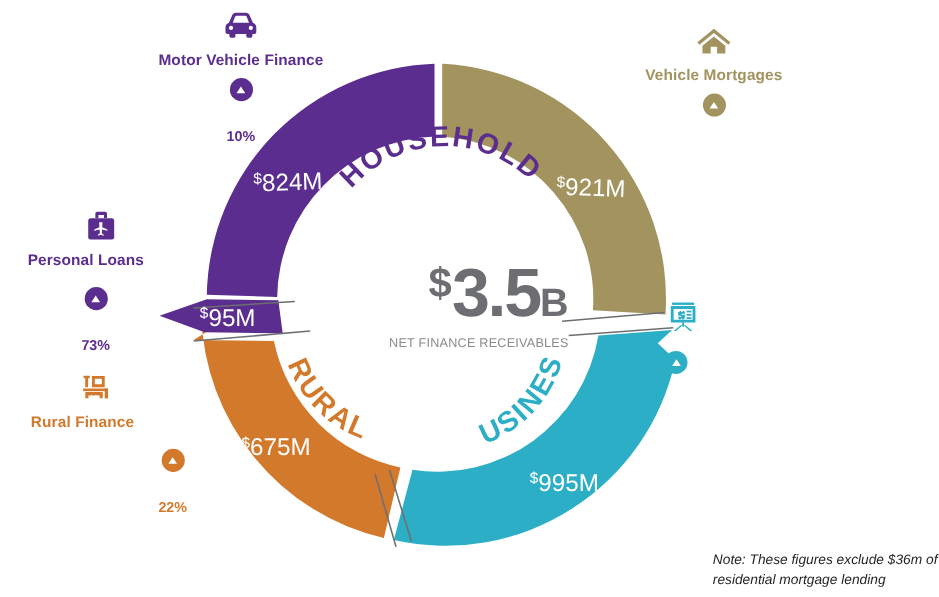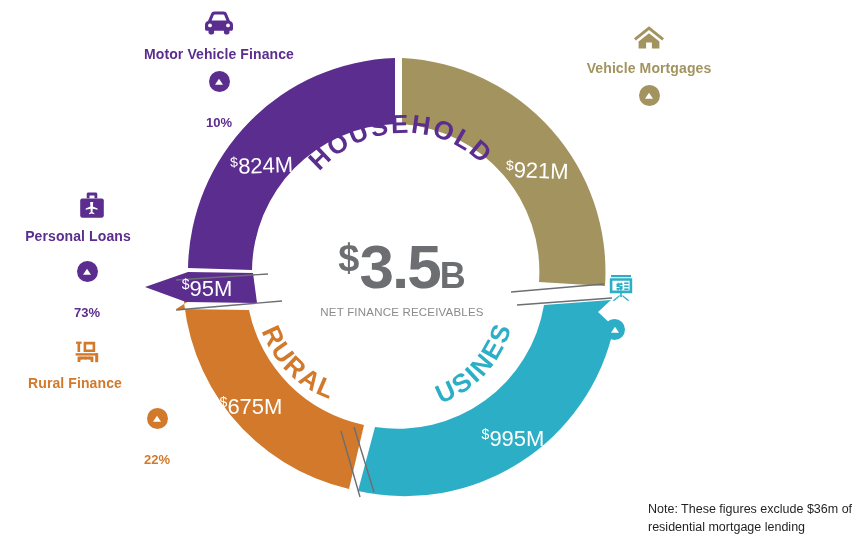--- a/index.html
+++ b/index.html
@@ -96,21 +96,21 @@
   .b-purple { background: #5B2D8E; }
   .b-gold   { background: #A2935F; }
   .b-teal   { background: #2CAFC6; }
   .b-orange { background: #D2792B; }
 
   
   #centre {
     position: absolute;
     left: 287px; top: 236px;
     width: 230px;
-    text-align: center;
+    text-align: right;
   }
   #centre .big {
     font-size: 62px;
     font-weight: bold;
     color: #6d6e71;
     line-height: 1;
     letter-spacing: -2px;
     white-space: nowrap;
   }
   #centre .big .cur {
@@ -131,20 +131,21 @@
   }
 
   
   #note {
     position: absolute;
     left: 648px; top: 500px;
     width: 206px;
     font-size: 12.5px;
     line-height: 1.45;
     color: #231f20;
+    font-style: italic;
   }
   #note span { display: block; }
 </style>
 </head>
 <body>
 
 <div id="stage">
 
   <svg class="chart-svg" viewBox="0 0 854 543">
     <defs>

